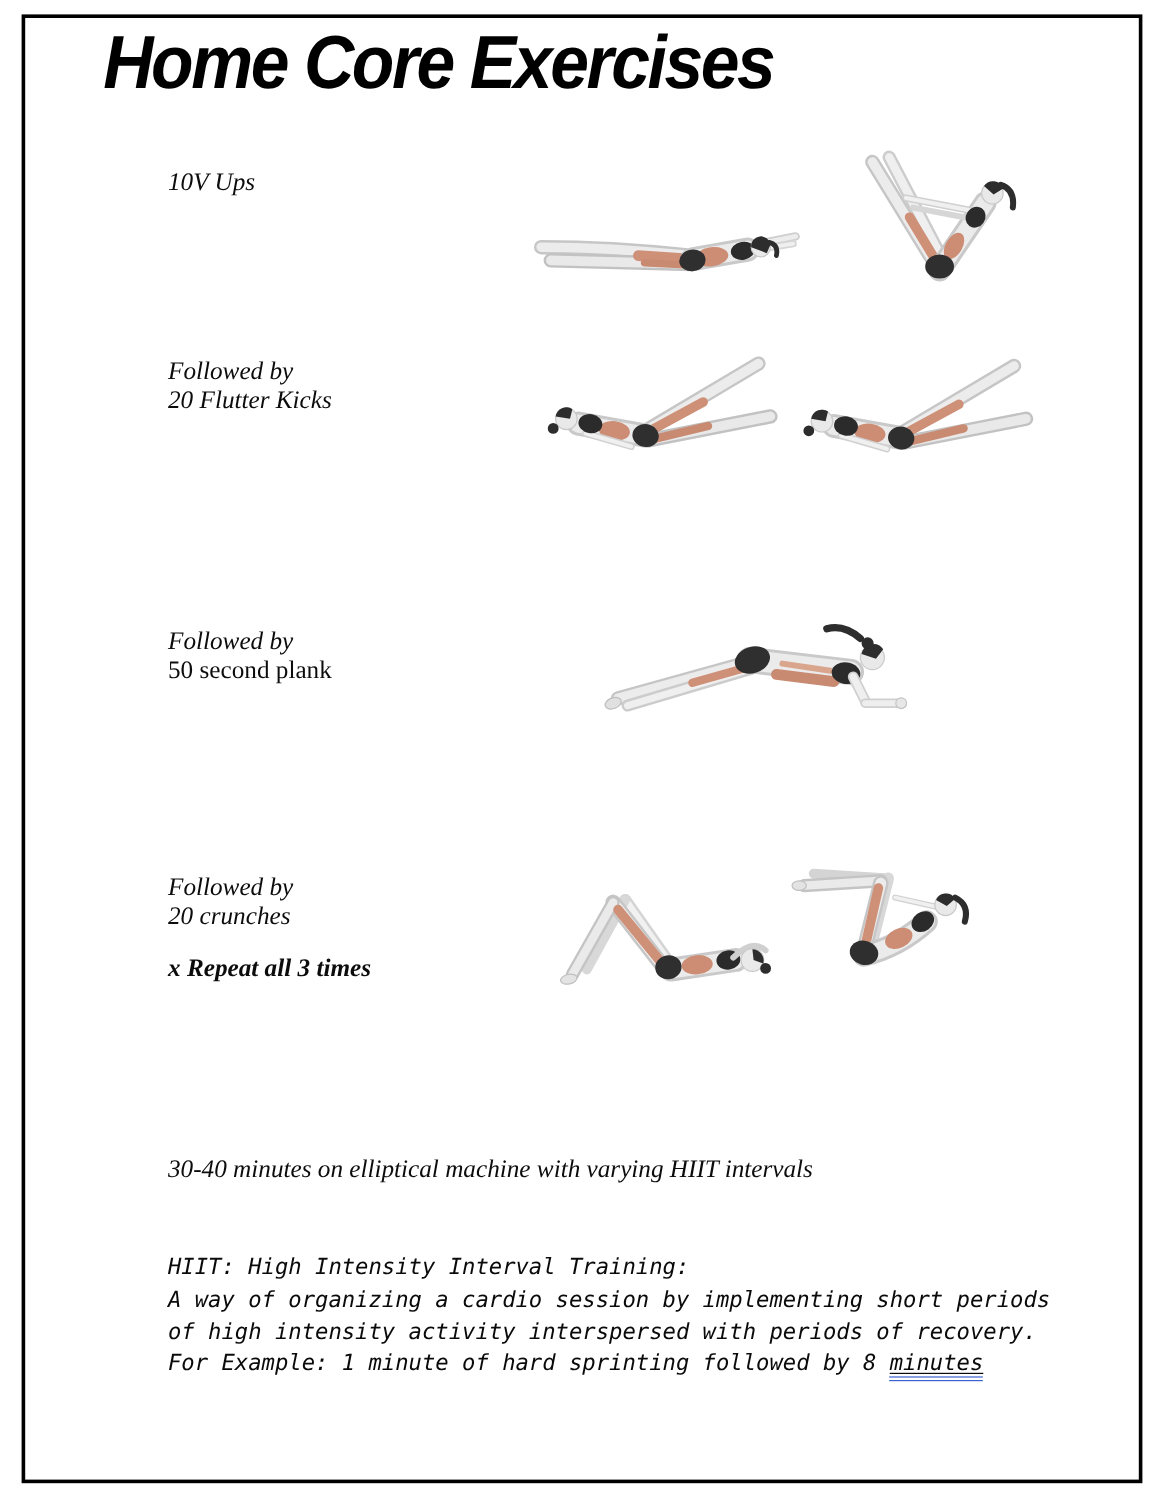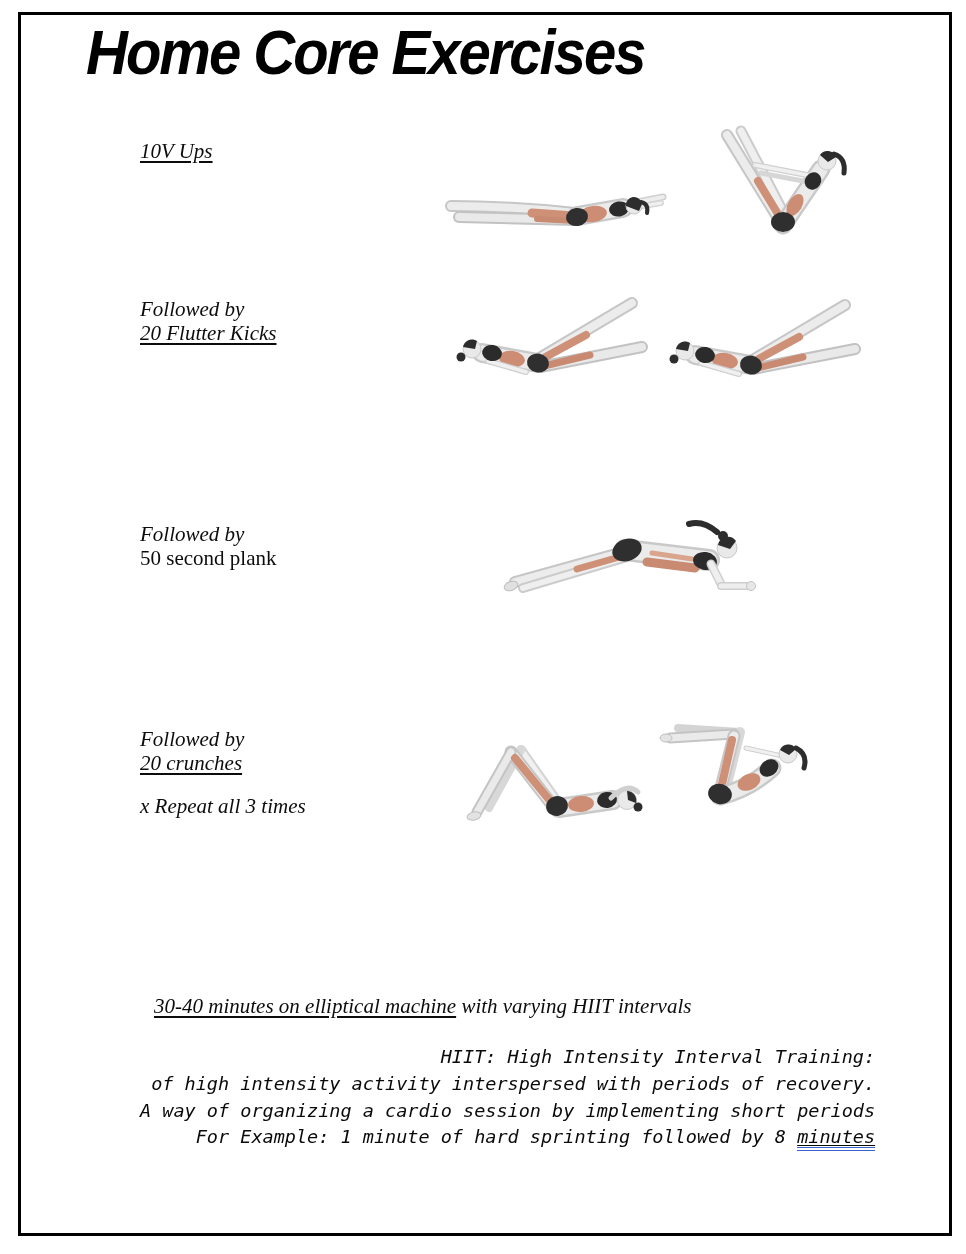--- a/index.html
+++ b/index.html
@@ -14,27 +14,27 @@
   .doc-title{
     position:absolute;left:86px;top:16px;
     font-family:"Liberation Sans", sans-serif;
     font-weight:800;font-style:italic;font-size:58px;letter-spacing:-2px;
     transform:scaleY(1.08);transform-origin:left top;white-space:nowrap;
   }
   .label{
     position:absolute;left:140px;font-size:21px;font-style:italic;
     line-height:24px;color:#0c0c0c;white-space:nowrap;
   }
-  .u{text-decoration:underline;text-underline-offset:3px;text-decoration-thickness:1.5px;}
+  .u{text-underline-offset:3px;text-decoration-thickness:1.5px;}
   .plain{font-style:normal;}
-  .bold-note{font-weight:normal;}
+  .bold-note{font-weight:bold;}
   .mono{
     position:absolute;left:140px;top:1044px;
     font-family:"DejaVu Sans Mono", monospace;font-style:italic;
-    font-size:18.5px;line-height:26.8px;color:#0a0a0a;white-space:nowrap;text-align:right;
+    font-size:18.5px;line-height:26.8px;color:#0a0a0a;white-space:nowrap;
   }
   .grammar-word{
     text-decoration:underline;text-underline-offset:2px;
     border-bottom:4px double #3a63d0;padding-bottom:0px;font-style:italic;
   }
   .fig{position:absolute;}
   svg{display:block;overflow:visible;}
 </style>
 </head>
 <body>
@@ -202,22 +202,22 @@
   <ellipse cx="95" cy="78" rx="12" ry="8" fill="#cc8d74" transform="rotate(-25 95 78)"></ellipse>
   <ellipse cx="66" cy="90" rx="12" ry="10" fill="#2f2f2f" transform="rotate(15 66 90)"></ellipse>
   <ellipse cx="115" cy="64" rx="10" ry="8" fill="#2b2b2b" transform="rotate(-35 115 64)"></ellipse>
   <path d="M128,52 L92,44" stroke="#d0d0d0" stroke-width="5" stroke-linecap="round" fill="none"></path>
   <path d="M128,52 L92,44" stroke="#f0f0f0" stroke-width="3" stroke-linecap="round" fill="none"></path>
   <circle cx="134" cy="50" r="9" fill="#e9e9e9" stroke="#c9c9c9"></circle>
   <path d="M126,46 a9,9 0 0 1 16,-1 l-7,6 z" fill="#2d2d2d"></path>
   <path d="M142,44 q12,6 8,20" stroke="#2d2d2d" stroke-width="5" stroke-linecap="round" fill="none"></path>
 </svg>
 
-<div class="label" style="top:994px;margin-left:14px;">
+<div class="label" style="top:962px;">
   <span class="u">30-40 minutes on elliptical machine</span><span> with varying HIIT intervals</span>
 </div>
 
 <div class="mono">
   <div>HIIT: High Intensity Interval Training:</div>
+  <div>A way of organizing a cardio session by implementing short periods</div>
   <div>of high intensity activity interspersed with periods of recovery.</div>
-  <div>A way of organizing a cardio session by implementing short periods</div>
   <div><span>For Example: 1 minute of hard sprinting followed by 8 </span><span class="grammar-word">minutes</span></div>
 </div>
 
 </body></html>

